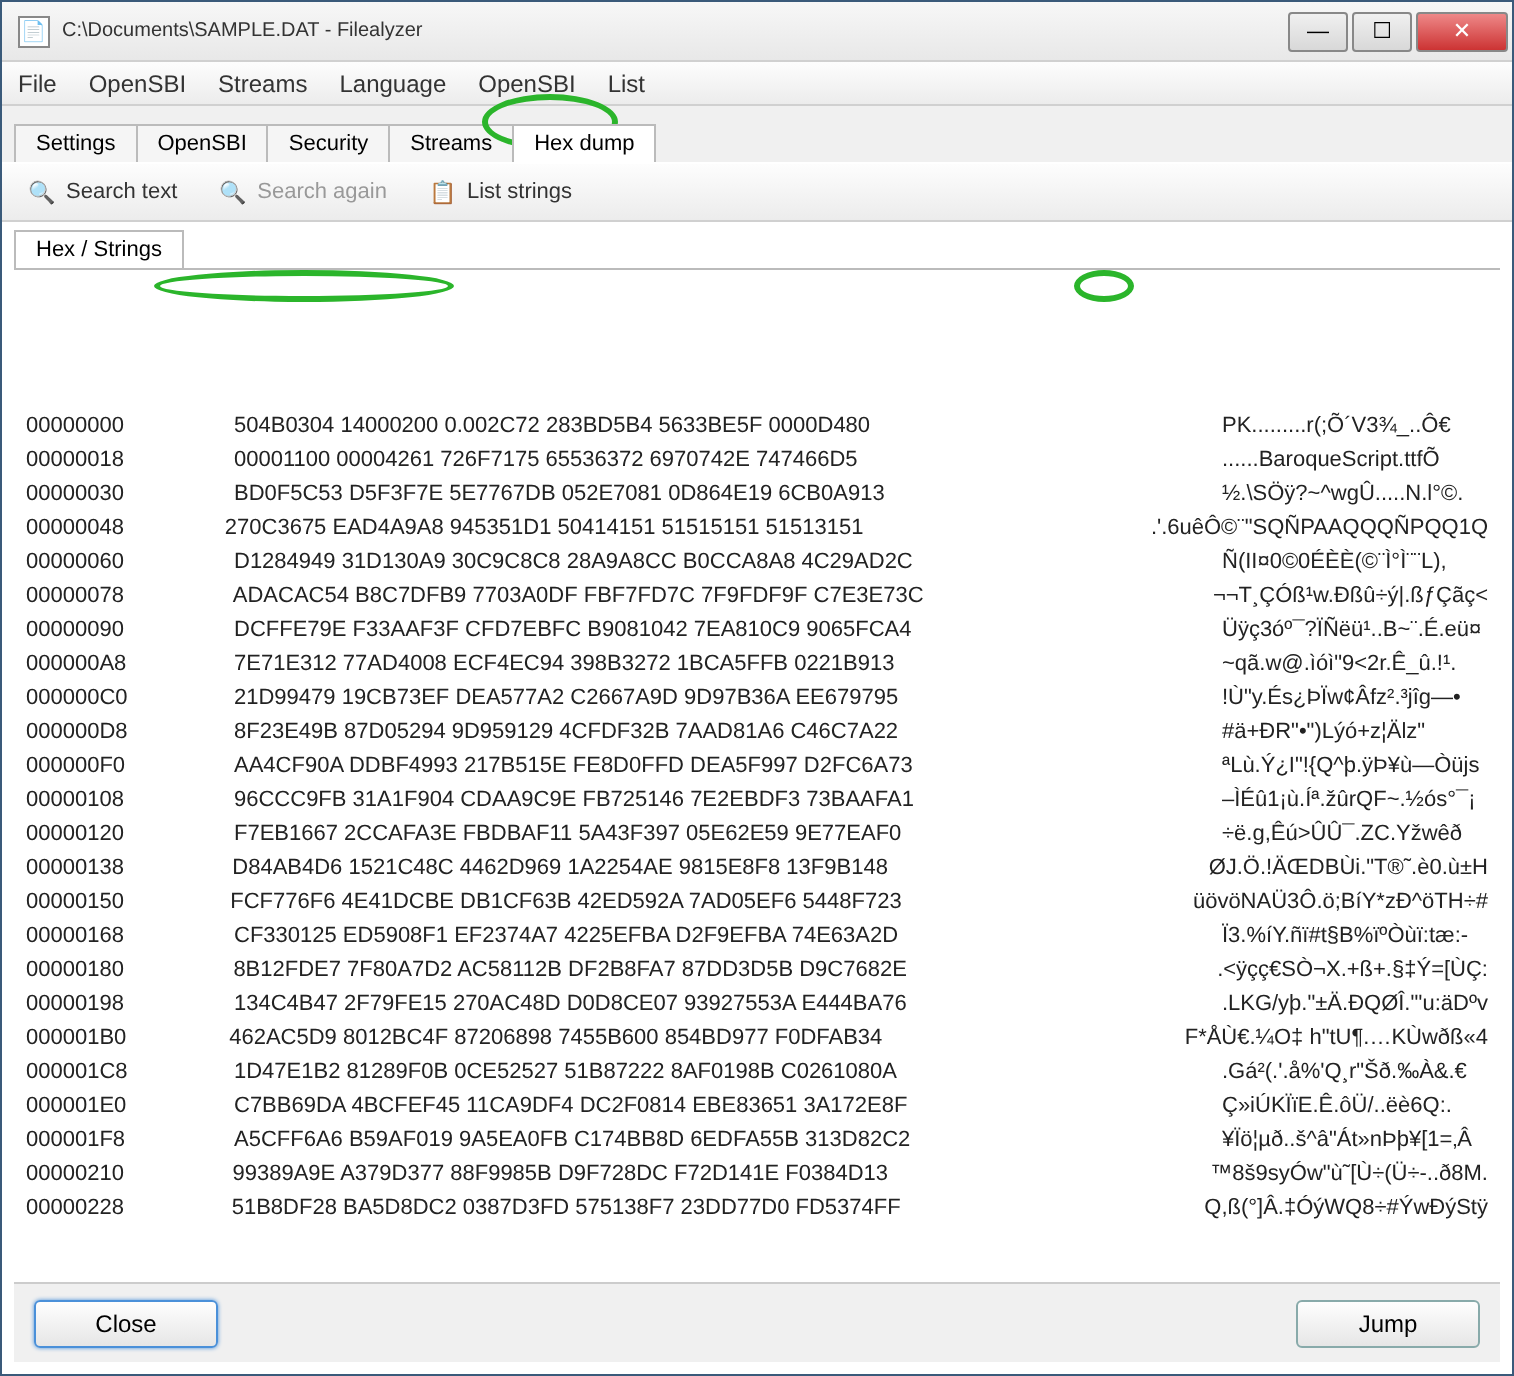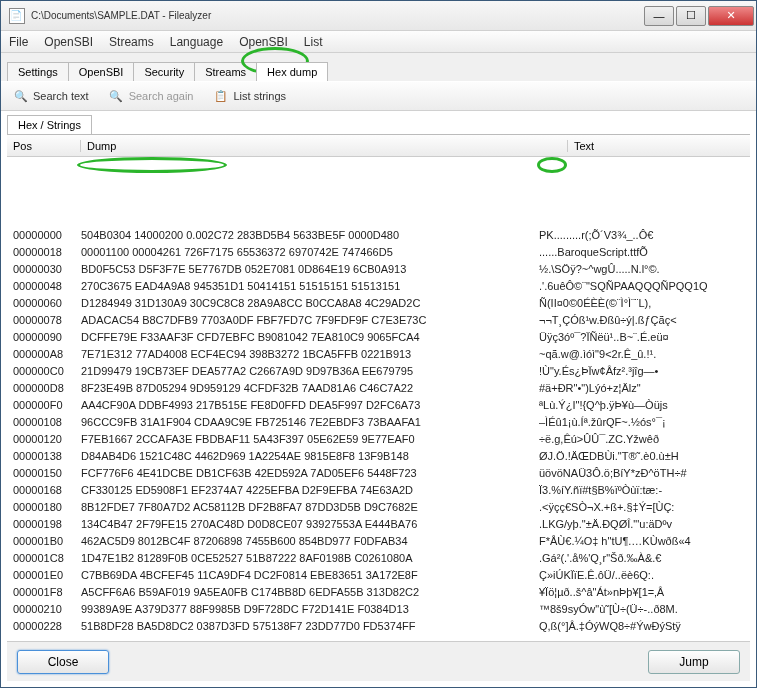--- a/index.html
+++ b/index.html
@@ -24,21 +24,21 @@
 .subtabs { display: flex; padding: 4px 6px 0 6px; background: #fff; gap: 21px; }
 .subtab { padding: 3px 10px; font-size: 11px; background: #fff; border: 1px solid #bbb; border-bottom: none; margin-right: -1px; cursor: pointer; }
 .subtab.active { background: #fff; position: relative; z-index: 1; }
 .content { flex: 1; background: #fff; border-top: 1px solid #bbb; margin: 0 6px; position: relative; overflow: hidden; display: flex; flex-direction: column; }
 .hex-header { display: flex; font-size: 11px; background: linear-gradient(#fdfdfd, #ececec); border-bottom: 1px solid #ccc; height: 22px; align-items: center; }
 .hex-header .col-pos { width: 74px; padding-left: 6px; border-right: 1px solid #ccc; }
 .hex-header .col-dump { flex: 1; padding-left: 6px; border-right: 1px solid #ccc; }
 .hex-header .col-text { width: 182px; padding-left: 6px; }
 .hex-scroll { flex: 1; overflow-y: scroll; position: relative; }
 .hex-body { font-family: "Courier New", monospace; font-size: 11px; line-height: 17px; white-space: pre; padding: 2px 6px; color: #222; }
-.hex-row { display: flex; }
+.hex-row { display: flex; gap: 36px; }
 .hex-pos { width: 68px; }
 .hex-dump { width: 458px; }
 .hex-text { flex: 1; }
 .circle1 { top: -6px; left: 240px; width: 68px; height: 28px; }
 .circle2 { top: 0px; left: 70px; width: 150px; height: 16px; }
 .circle3 { top: 0px; left: 530px; width: 30px; height: 16px; }
 .bottom-bar { height: 40px; background: #f0f0f0; border-top: 1px solid #ccc; display: flex; align-items: center; justify-content: space-between; padding: 0 10px; margin: 6px; margin-top: 0; }
 .btn { min-width: 92px; height: 24px; font-size: 12px; border: 1px solid #8aa; background: linear-gradient(#fefefe, #e6e6e6); border-radius: 3px; cursor: pointer; }
 .btn.primary { border: 1px solid #4a90d9; box-shadow: 0 0 2px #4a90d9; }
 </style>
@@ -87,25 +87,20 @@
       <span class="tool-icon">📋</span>
       <span>List strings</span>
     </div>
   </div>
 
   <div class="subtabs">
     <div class="subtab active">Hex / Strings</div>
   </div>
 
   <div class="content">
-    <div class="hex-header">
-      <div class="col-pos">Pos</div>
-      <div class="col-dump">Dump</div>
-      <div class="col-text">Text</div>
-    </div>
     <div class="hex-scroll">
       <div class="hex-body" id="hex-body" style="position:relative;">
         <div class="circle-highlight circle2"></div>
         <div class="circle-highlight circle3"></div>
       <div class="hex-row"><span class="hex-pos">00000000</span><span class="hex-dump">504B0304 14000200 0.002C72 283BD5B4 5633BE5F 0000D480</span><span class="hex-text">PK.........r(;Õ´V3¾_..Ô€</span></div><div class="hex-row"><span class="hex-pos">00000018</span><span class="hex-dump">00001100 00004261 726F7175 65536372 6970742E 747466D5</span><span class="hex-text">......BaroqueScript.ttfÕ</span></div><div class="hex-row"><span class="hex-pos">00000030</span><span class="hex-dump">BD0F5C53 D5F3F7E 5E7767DB 052E7081 0D864E19 6CB0A913</span><span class="hex-text">½.\SÖÿ?~^wgÛ.....N.l°©.</span></div><div class="hex-row"><span class="hex-pos">00000048</span><span class="hex-dump">270C3675 EAD4A9A8 945351D1 50414151 51515151 51513151</span><span class="hex-text">.'.6uêÔ©¨"SQÑPAAQQQÑPQQ1Q</span></div><div class="hex-row"><span class="hex-pos">00000060</span><span class="hex-dump">D1284949 31D130A9 30C9C8C8 28A9A8CC B0CCA8A8 4C29AD2C</span><span class="hex-text">Ñ(II¤0©0ÉÈÈ(©¨Ì°Ì¨¨L)­,</span></div><div class="hex-row"><span class="hex-pos">00000078</span><span class="hex-dump">ADACAC54 B8C7DFB9 7703A0DF FBF7FD7C 7F9FDF9F C7E3E73C</span><span class="hex-text">­¬¬T¸ÇÓß¹w.­Ðßû÷ý|.ßƒÇãç&lt;</span></div><div class="hex-row"><span class="hex-pos">00000090</span><span class="hex-dump">DCFFE79E F33AAF3F CFD7EBFC B9081042 7EA810C9 9065FCA4</span><span class="hex-text">Üÿç3óº¯?ÏÑëü¹..B~¨.É.eü¤</span></div><div class="hex-row"><span class="hex-pos">000000A8</span><span class="hex-dump">7E71E312 77AD4008 ECF4EC94 398B3272 1BCA5FFB 0221B913</span><span class="hex-text">~qã.w­@.ìóì"9&lt;2r.Ê_û.!¹.</span></div><div class="hex-row"><span class="hex-pos">000000C0</span><span class="hex-dump">21D99479 19CB73EF DEA577A2 C2667A9D 9D97B36A EE679795</span><span class="hex-text">!Ù"y.És¿ÞÏw¢Âfz².³jîg—•</span></div><div class="hex-row"><span class="hex-pos">000000D8</span><span class="hex-dump">8F23E49B 87D05294 9D959129 4CFDF32B 7AAD81A6 C46C7A22</span><span class="hex-text">#ä+ÐR"•")Lýó+z­¦Älz"</span></div><div class="hex-row"><span class="hex-pos">000000F0</span><span class="hex-dump">AA4CF90A DDBF4993 217B515E FE8D0FFD DEA5F997 D2FC6A73</span><span class="hex-text">ªLù.Ý¿I"!{Q^þ.ÿÞ¥ù—Òüjs</span></div><div class="hex-row"><span class="hex-pos">00000108</span><span class="hex-dump">96CCC9FB 31A1F904 CDAA9C9E FB725146 7E2EBDF3 73BAAFA1</span><span class="hex-text">–ÌÉû1¡ù.Íª.žûrQF~.½ós°¯¡</span></div><div class="hex-row"><span class="hex-pos">00000120</span><span class="hex-dump">F7EB1667 2CCAFA3E FBDBAF11 5A43F397 05E62E59 9E77EAF0</span><span class="hex-text">÷ë.g,Êú&gt;ÛÛ¯.ZC󗵿.Yžwêð</span></div><div class="hex-row"><span class="hex-pos">00000138</span><span class="hex-dump">D84AB4D6 1521C48C 4462D969 1A2254AE 9815E8F8 13F9B148</span><span class="hex-text">ØJ.Ö.!ÄŒDBÙi."T®˜.è0.ù±H</span></div><div class="hex-row"><span class="hex-pos">00000150</span><span class="hex-dump">FCF776F6 4E41DCBE DB1CF63B 42ED592A 7AD05EF6 5448F723</span><span class="hex-text">üövöNAÜ3Ô.ö;BíY*zÐ^öTH÷#</span></div><div class="hex-row"><span class="hex-pos">00000168</span><span class="hex-dump">CF330125 ED5908F1 EF2374A7 4225EFBA D2F9EFBA 74E63A2D</span><span class="hex-text">Ï3.%íY.ñï#t§B%ïºÒùï:tæ:-</span></div><div class="hex-row"><span class="hex-pos">00000180</span><span class="hex-dump">8B12FDE7 7F80A7D2 AC58112B DF2B8FA7 87DD3D5B D9C7682E</span><span class="hex-text">.&lt;ÿçç€SÒ¬X.+ß+.§‡Ý=[ÙÇ:</span></div><div class="hex-row"><span class="hex-pos">00000198</span><span class="hex-dump">134C4B47 2F79FE15 270AC48D D0D8CE07 93927553A E444BA76</span><span class="hex-text">.LKG/yþ."±Ä.ÐQØÎ."'u:äDºv</span></div><div class="hex-row"><span class="hex-pos">000001B0</span><span class="hex-dump">462AC5D9 8012BC4F 87206898 7455B600 854BD977 F0DFAB34</span><span class="hex-text">F*ÅÙ€.¼O‡ h"tU¶.…KÙwðß«4</span></div><div class="hex-row"><span class="hex-pos">000001C8</span><span class="hex-dump">1D47E1B2 81289F0B 0CE52527 51B87222 8AF0198B C0261080A</span><span class="hex-text">.Gá²(.'.å%'Q¸r"Šð.‰À&amp;.€</span></div><div class="hex-row"><span class="hex-pos">000001E0</span><span class="hex-dump">C7BB69DA 4BCFEF45 11CA9DF4 DC2F0814 EBE83651 3A172E8F</span><span class="hex-text">Ç»iÚKÏïE.Ê.ôÜ/..ëè6Q:.</span></div><div class="hex-row"><span class="hex-pos">000001F8</span><span class="hex-dump">A5CFF6A6 B59AF019 9A5EA0FB C174BB8D 6EDFA55B 313D82C2</span><span class="hex-text">¥Ïö¦µð..š^â"Át»nÞþ¥[1=‚Â</span></div><div class="hex-row"><span class="hex-pos">00000210</span><span class="hex-dump">99389A9E A379D377 88F9985B D9F728DC F72D141E F0384D13</span><span class="hex-text">™8š9syÓw"ù˜[Ù÷(Ü÷-..ð8M.</span></div><div class="hex-row"><span class="hex-pos">00000228</span><span class="hex-dump">51B8DF28 BA5D8DC2 0387D3FD 575138F7 23DD77D0 FD5374FF</span><span class="hex-text">Q,ß(°]Â.‡ÓýWQ8÷#ÝwÐýStÿ</span></div></div>
     </div>
   </div>
 
   <div class="bottom-bar">
     <button class="btn primary">Close</button>

